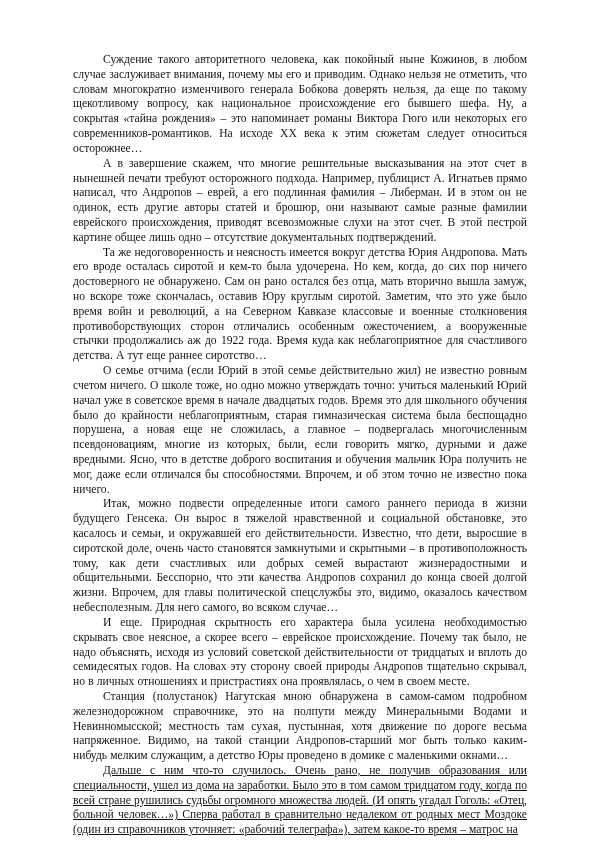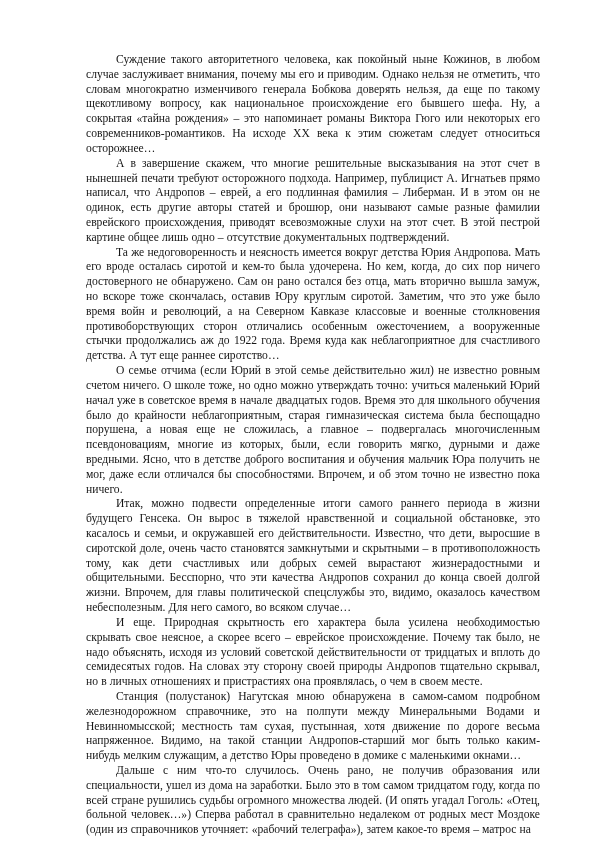--- a/index.html
+++ b/index.html
@@ -15,40 +15,41 @@
   }
   #page {
     position: relative;
     width: 600px;
     height: 849px;
     background: #ffffff;
     box-sizing: border-box;
   }
   #text-column {
     position: absolute;
-    left: 86px;
+    left: 73px;
     top: 53px;
     width: 454px;
     text-align: justify;
     text-justify: inter-word;
     color: #151515;
     font-size: 11.6px;
     line-height: 14.82px;
     -webkit-font-smoothing: antialiased;
   }
   #text-column p {
     margin: 0;
     padding: 0;
     text-indent: 30px;
     text-align: justify;
     hyphens: none;
     word-spacing: 0.02em;
   }
   #text-column p:last-child {
     text-align-last: left;
+    text-decoration: underline;
   }
 </style>
 </head>
 <body>
 
 <div id="page">
   <div id="text-column">
     <p>Суждение такого авторитетного человека, как покойный ныне Кожинов, в любом случае заслуживает внимания, почему мы его и приводим. Однако нельзя не отметить, что словам многократно изменчивого генерала Бобкова доверять нельзя, да еще по такому щекотливому вопросу, как национальное происхождение его бывшего шефа. Ну, а сокрытая «тайна рождения» – это напоминает романы Виктора Гюго или некоторых его современников-романтиков. На исходе XX века к этим сюжетам следует относиться осторожнее…</p>
     <p>А в завершение скажем, что многие решительные высказывания на этот счет в нынешней печати требуют осторожного подхода. Например, публицист А. Игнатьев прямо написал, что Андропов – еврей, а его подлинная фамилия – Либерман. И в этом он не одинок, есть другие авторы статей и брошюр, они называют самые разные фамилии еврейского происхождения, приводят всевозможные слухи на этот счет. В этой пестрой картине общее лишь одно – отсутствие документальных подтверждений.</p>
     <p>Та же недоговоренность и неясность имеется вокруг детства Юрия Андропова. Мать его вроде осталась сиротой и кем-то была удочерена. Но кем, когда, до сих пор ничего достоверного не обнаружено. Сам он рано остался без отца, мать вторично вышла замуж, но вскоре тоже скончалась, оставив Юру круглым сиротой. Заметим, что это уже было время войн и революций, а на Северном Кавказе классовые и военные столкновения противоборствующих сторон отличались особенным ожесточением, а вооруженные стычки продолжались аж до 1922 года. Время куда как неблагоприятное для счастливого детства. А тут еще раннее сиротство…</p>

